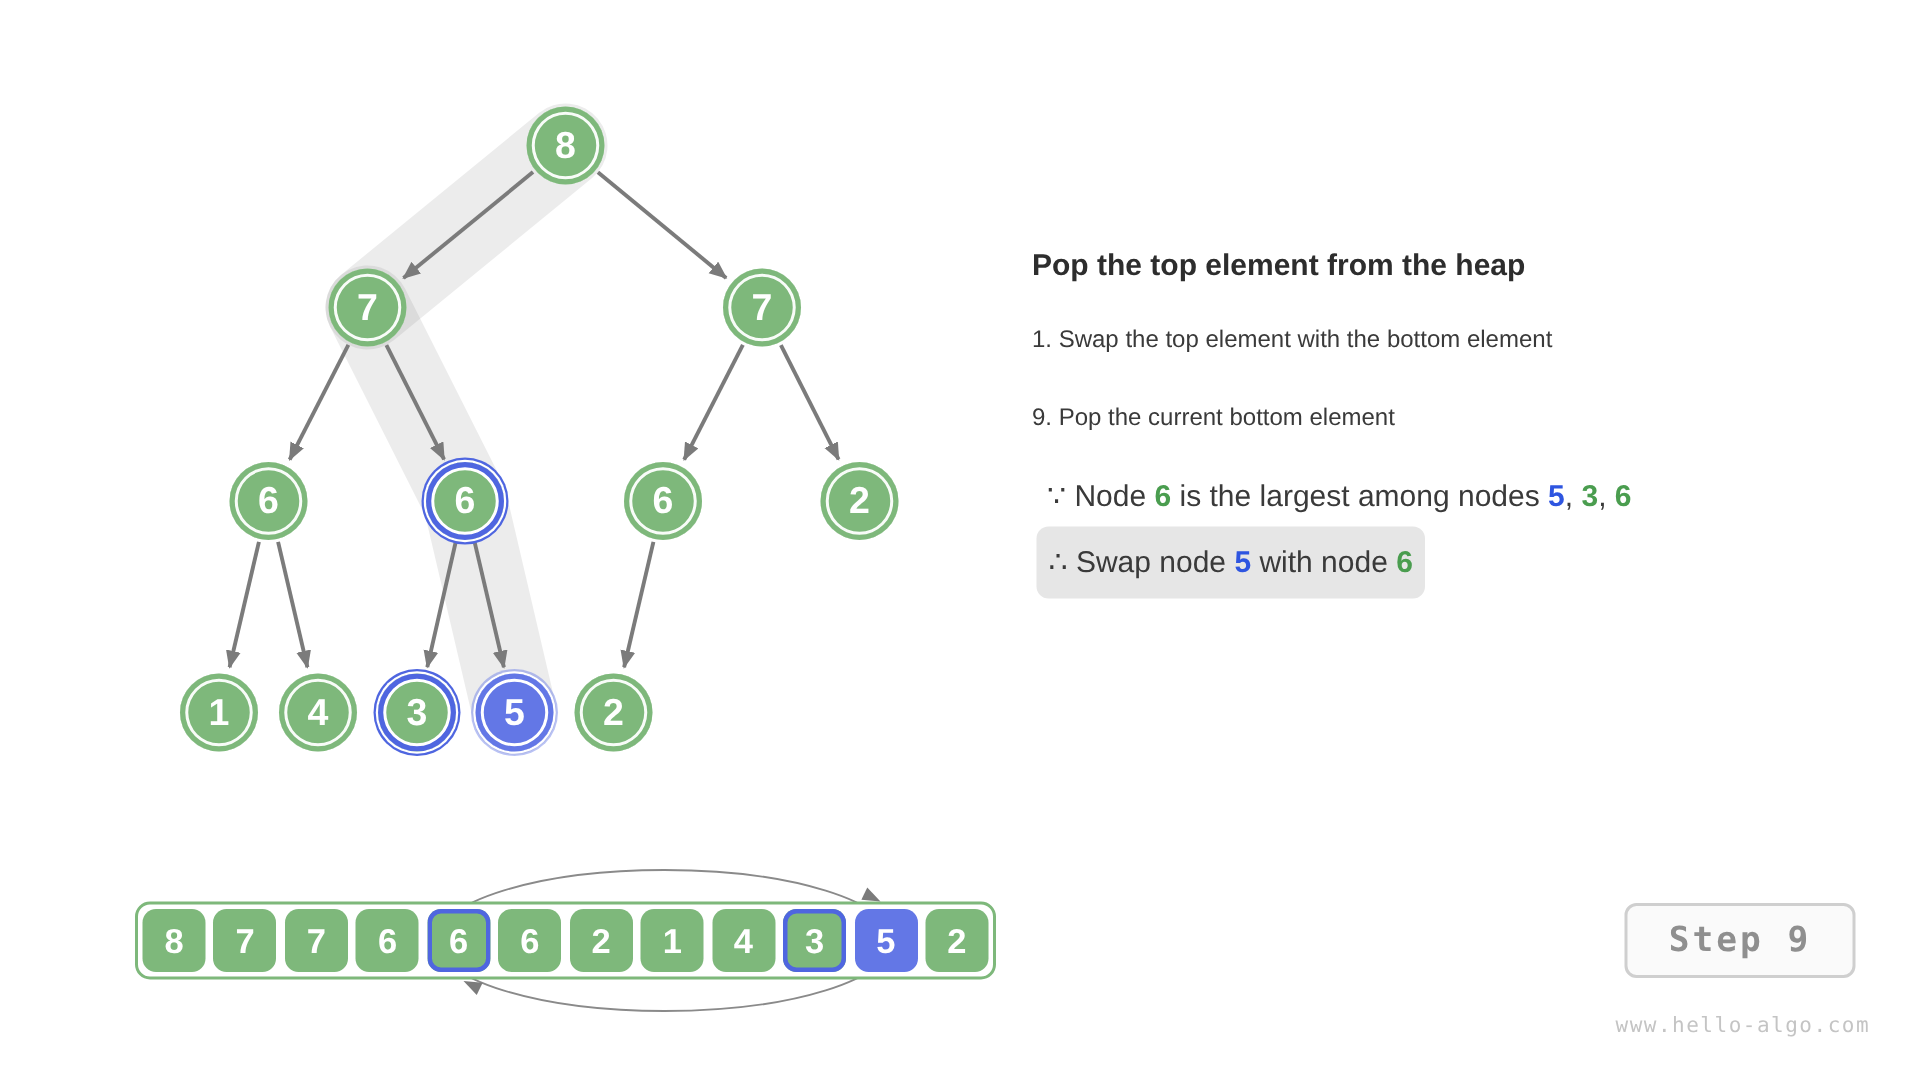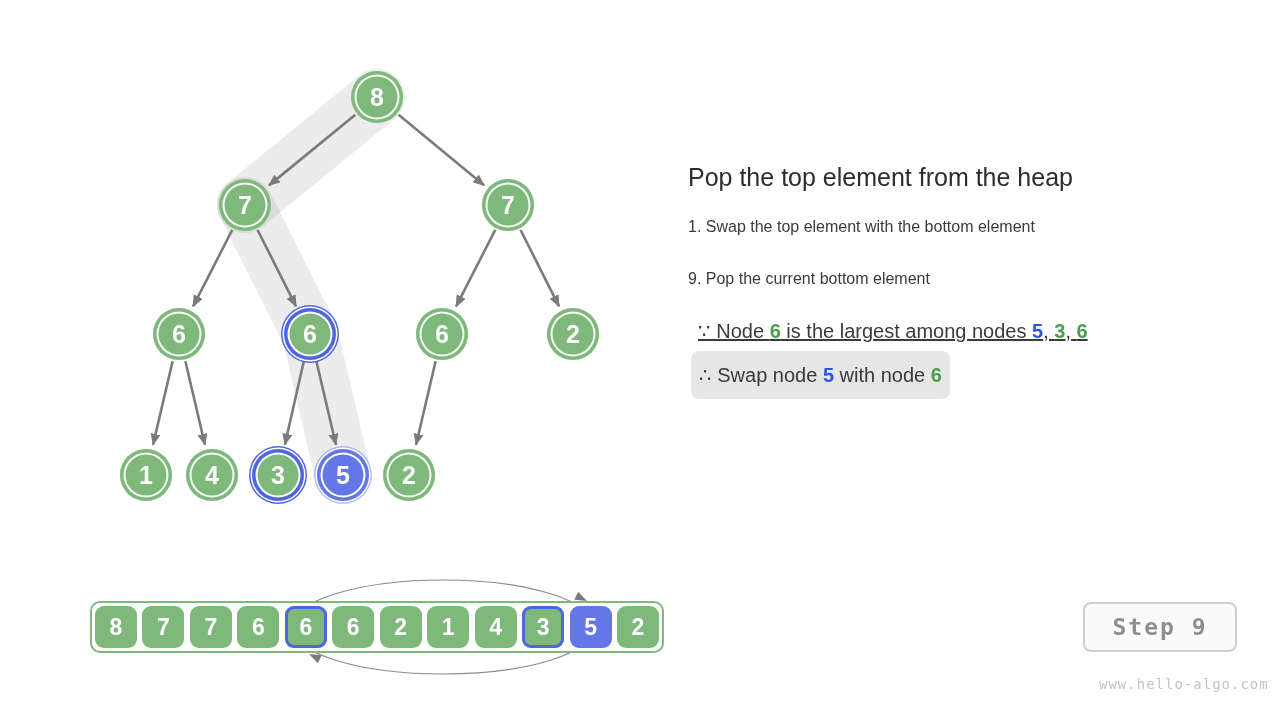--- a/index.html
+++ b/index.html
@@ -29,23 +29,23 @@
                 inset 0 0 0 3.5px var(--blueBorder), inset 0 0 0 5.5px #fff;
   }
   .tree-node.blue-fill {
     background:var(--blue);
     box-shadow: 0 0 0 1.5px #fff, 0 0 0 3px rgba(99,119,230,.45),
                 inset 0 0 0 3.5px var(--blue), inset 0 0 0 5.5px #fff;
   }
 
   
   .panel { position:absolute; left:688px; top:164px; width:560px; z-index:2; }
-  .panel-title { font-size:25px; line-height:27px; font-weight:normal; color:var(--title); margin-bottom:25px; }
+  .panel-title { font-size:20px; line-height:27px; font-weight:bold; color:var(--title); margin-bottom:25px; }
   .list-item { font-size:16px; line-height:22px; color:var(--textDark); margin-bottom:30px; }
-  .because { font-size:20px; line-height:22px; color:var(--textDark); margin-left:10px; margin-bottom:9px;text-decoration:underline; }
+  .because { font-size:20px; line-height:22px; color:var(--textDark); margin-left:10px; margin-bottom:9px; }
   .therefore-box {
     display:inline-block; margin-left:3px; background:var(--boxBg);
     border-radius:8px; padding:13px 8px; font-size:20px; line-height:22px; color:var(--textDark);
   }
   .c-green { color:var(--tGreen); font-weight:bold; }
   .c-blue  { color:var(--tBlue);  font-weight:bold; }
 
   
   .array-box {
     position:absolute; left:90px; top:601px; width:574px; height:52px;
@@ -65,21 +65,21 @@
   .step-badge {
     position:absolute; left:1083px; top:602px; width:154px; height:50px; box-sizing:border-box;
     background:var(--badgeBg); border:2px solid var(--badgeBorder); border-radius:8px;
     display:flex; align-items:center; justify-content:center;
     font-family:"DejaVu Sans Mono","Liberation Mono",monospace;
     font-size:23px; font-weight:bold; color:var(--badgeText); letter-spacing:2px; z-index:2;
   }
   .watermark {
     position:absolute; left:1077px; top:676px;
     font-family:"DejaVu Sans Mono","Liberation Mono",monospace;
-    font-size:14px; color:var(--wm); letter-spacing:1px; z-index:2;margin-left:22px;
+    font-size:14px; color:var(--wm); letter-spacing:1px; z-index:2;
   }
 </style>
 </head>
 <body style="--green: #7EB87B; --blue: #6377E6; --blueBorder: #4F66E0; --tGreen: #4A9D4F; --tBlue: #2E55E0; --textDark: #3A3A3A; --title: #2D2D2D; --boxBg: #E6E6E6; --badgeBg: #FAFAFA; --badgeBorder: #CFCFCF; --badgeText: #8F8F8F; --wm: #C4C4C4;">
 
 <svg id="svg-bottom" class="layer" width="1280" height="720">
     <defs>
       <marker id="arrow" markerUnits="userSpaceOnUse" markerWidth="14" markerHeight="12" refX="11" refY="5" orient="auto">
         <path d="M0,0 L12,5 L0,10 z" fill="#7B7B7B"></path>
       </marker>

